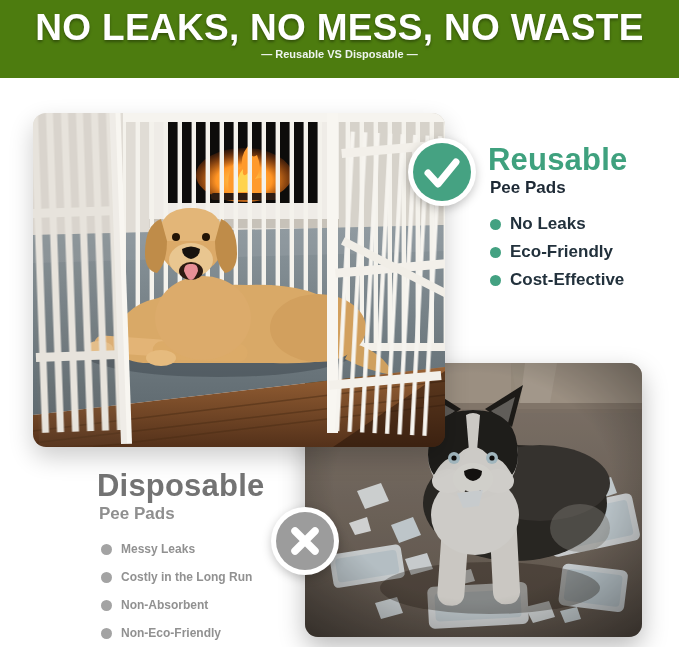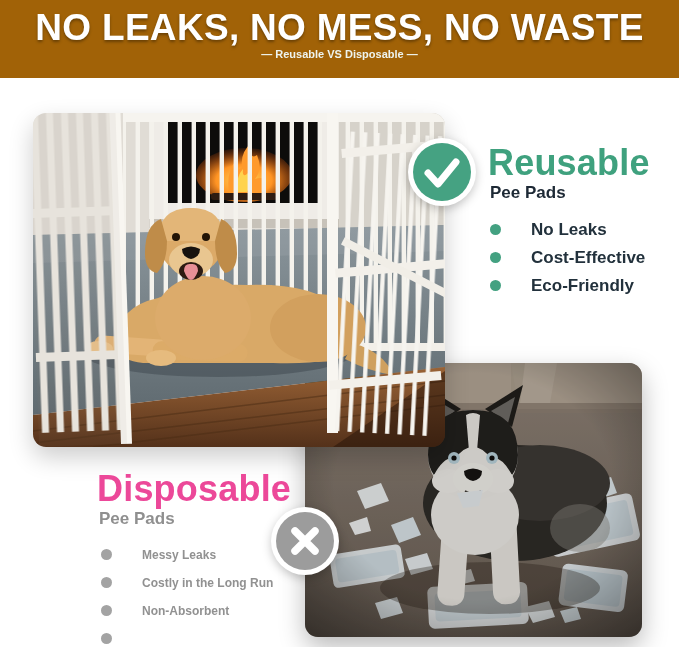--- a/index.html
+++ b/index.html
@@ -1,20 +1,20 @@
 <!DOCTYPE html>
 <html><head>
 <meta charset="utf-8">
 <style>
   html,body{margin:0;padding:0;background:#ffffff;}
   .canvas{position:relative;width:679px;height:647px;background:#ffffff;overflow:hidden;
           font-family:"Liberation Sans",sans-serif;}
 
   
-  .header{position:absolute;left:0;top:0;width:100%;height:78px;background:#a16207;text-align:center;z-index:6;}
+  .header{position:absolute;left:0;top:0;width:100%;height:78px;background:#4d7c0f;text-align:center;z-index:6;}
   .header .title{margin:0;padding-top:9px;font-size:37px;font-weight:bold;color:#ffffff;
                  letter-spacing:.3px;text-shadow:0 2px 3px rgba(0,0,0,.35);line-height:1;}
   .header .subtitle{margin:3px 0 0;font-size:11px;font-weight:bold;color:#eef4ef;line-height:1;}
 
   
   .photo{position:absolute;border-radius:13px;overflow:hidden;}
   .photo svg{display:block;}
   .photo-reusable{left:33px;top:113px;width:412px;height:334px;z-index:2;
                   box-shadow:0 10px 24px rgba(0,0,0,.20);}
   .photo-disposable{left:305px;top:363px;width:337px;height:274px;z-index:1;
@@ -22,30 +22,30 @@
 
   
   .badge{position:absolute;width:68px;height:68px;z-index:5;filter:drop-shadow(0 3px 5px rgba(0,0,0,.22));}
   .badge-check{left:408px;top:138px;}
   .badge-x{left:271px;top:507px;}
 
   
   .panel{position:absolute;z-index:3;}
   .panel-reusable{left:488px;top:144px;}
   .panel-disposable{left:97px;top:470px;}
-  .panel h2{margin:0;font-size:36px;font-weight:bold;line-height:1.05;letter-spacing:.2px;}
+  .panel h2{margin:0;font-size:31px;font-weight:bold;line-height:1.05;letter-spacing:.2px;}
   .panel .sub{margin:2px 0 0 2px;font-size:17px;font-weight:bold;line-height:1.05;}
   .green-h{color:#3fa17e;}
-  .gray-h{color:#ec4899;}
+  .gray-h{color:#737373;}
   .sub-dark{color:#1d2935;}
   .sub-gray{color:#8f8f8f;}
   ul.benefits{list-style:none;margin:0;padding:0;}
   .panel-reusable ul.benefits{margin:14px 0 0 2px;}
   .panel-disposable ul.benefits{margin:13px 0 0 4px;}
-  ul.benefits li{display:flex;align-items:center;gap:30px;height:28px;font-weight:bold;}
+  ul.benefits li{display:flex;align-items:center;gap:9px;height:28px;font-weight:bold;}
   .panel-reusable li{font-size:17px;color:#22313c;}
   .panel-disposable li{font-size:12px;color:#919191;height:28.5px;}
   .dot{width:11px;height:11px;border-radius:50%;flex:none;}
   .dot-green{background:#43a181;}
   .dot-gray{background:#a3a3a3;}
 </style>
 </head>
 <body>
 
 <div class="canvas">
@@ -247,25 +247,25 @@
   <div class="panel panel-reusable">
     <h2 class="green-h">Reusable</h2>
     <p class="sub sub-dark">Pee Pads</p>
     <ul class="benefits">
       <li>
         <span class="dot dot-green"></span>
         <span>No Leaks</span>
       </li>
       <li>
         <span class="dot dot-green"></span>
+        <span>Eco-Friendly</span>
+      </li>
+      <li>
+        <span class="dot dot-green"></span>
         <span>Cost-Effective</span>
-      </li>
-      <li>
-        <span class="dot dot-green"></span>
-        <span>Eco-Friendly</span>
       </li>
     </ul>
   </div>
 
   <div class="panel panel-disposable">
     <h2 class="gray-h">Disposable</h2>
     <p class="sub sub-gray">Pee Pads</p>
     <ul class="benefits">
       <li>
         <span class="dot dot-gray"></span>
@@ -274,17 +274,18 @@
       <li>
         <span class="dot dot-gray"></span>
         <span>Costly in the Long Run</span>
       </li>
       <li>
         <span class="dot dot-gray"></span>
         <span>Non-Absorbent</span>
       </li>
       <li>
         <span class="dot dot-gray"></span>
+        <span>Non-Eco-Friendly</span>
       </li>
     </ul>
   </div>
 
 </div>
 
 </body></html>

